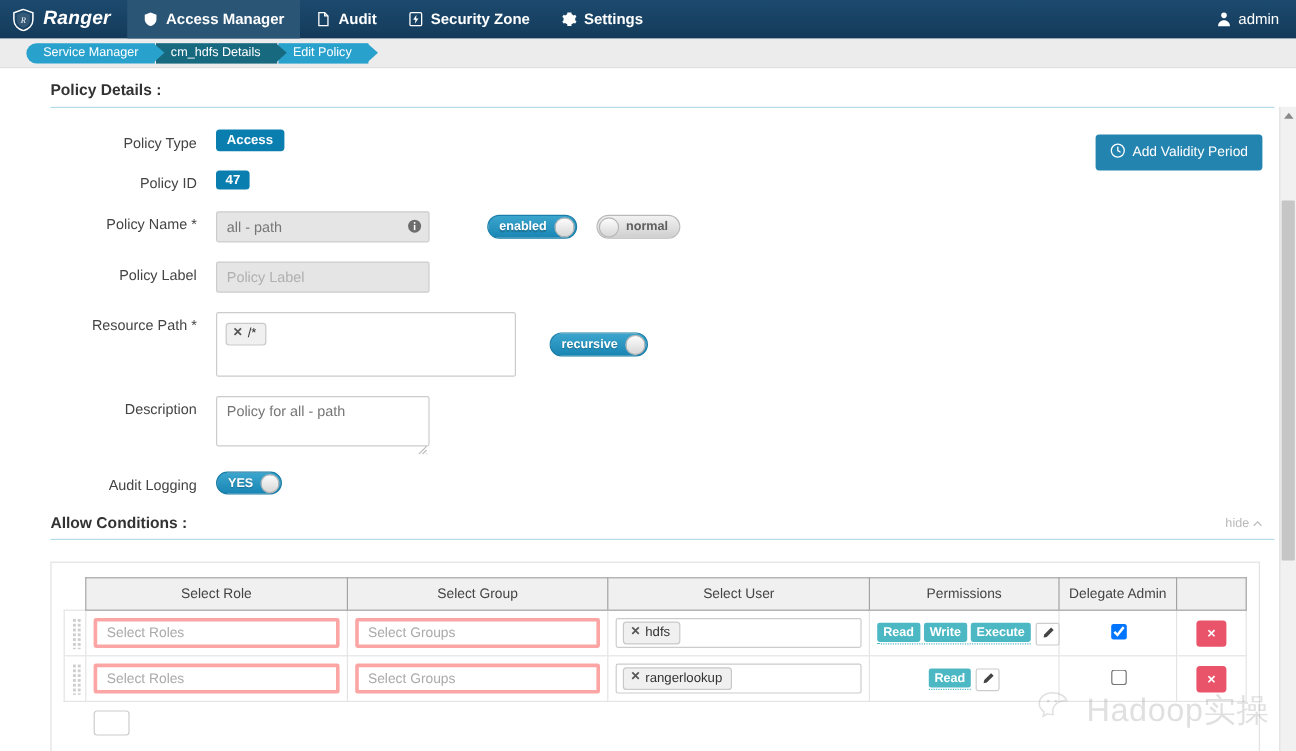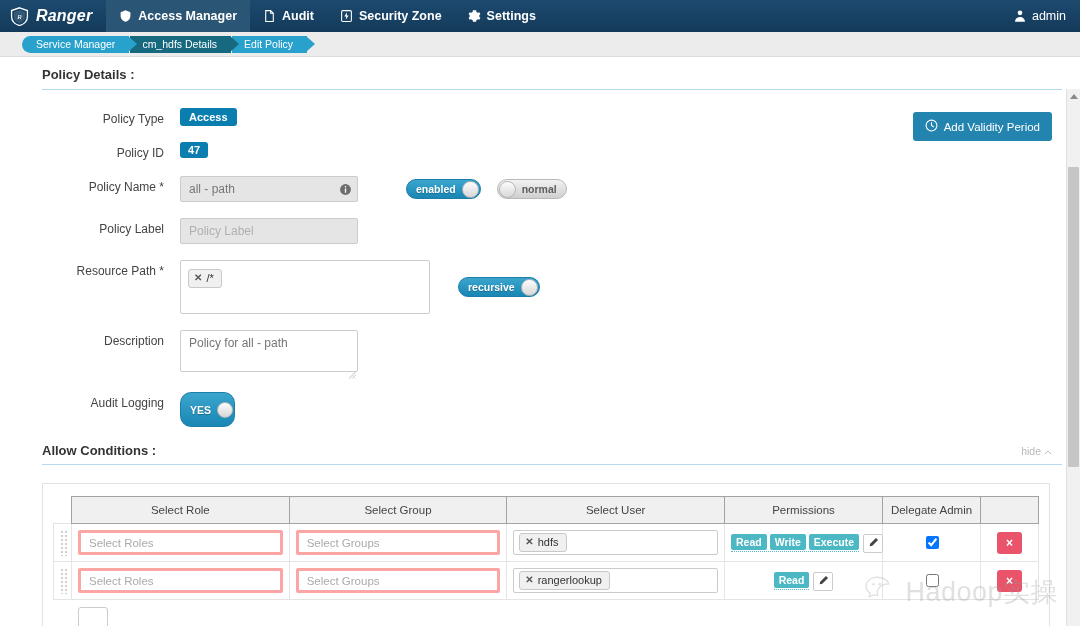--- a/index.html
+++ b/index.html
@@ -245,21 +245,21 @@
   }
   .toggle.on .tlabel { color: #fff; text-shadow: 0 1px 1px rgba(0,0,0,.25); }
   .toggle.off {
     background: linear-gradient(180deg,#f2f2f2,#cfcfcf);
     border: 1px solid #b9b9b9;
     padding: 0 9px 0 1px;
     gap: 6px;
     flex-direction: row;
   }
   .toggle.off .tlabel { color: #5e5e5e; }
-  .toggle.small { height: 35px; text-align: center; }
+  .toggle.small { height: 19px; text-align: center; }
   .toggle.small .knob { width: 16px; height: 16px; }
 
   .tg-enabled { margin-left: 48px; }
   .tg-normal  { margin-left: 16px; }
 
   
   .btn-validity {
     position: absolute;
     right: 10px; top: 22px;
     background: #2484b0;

